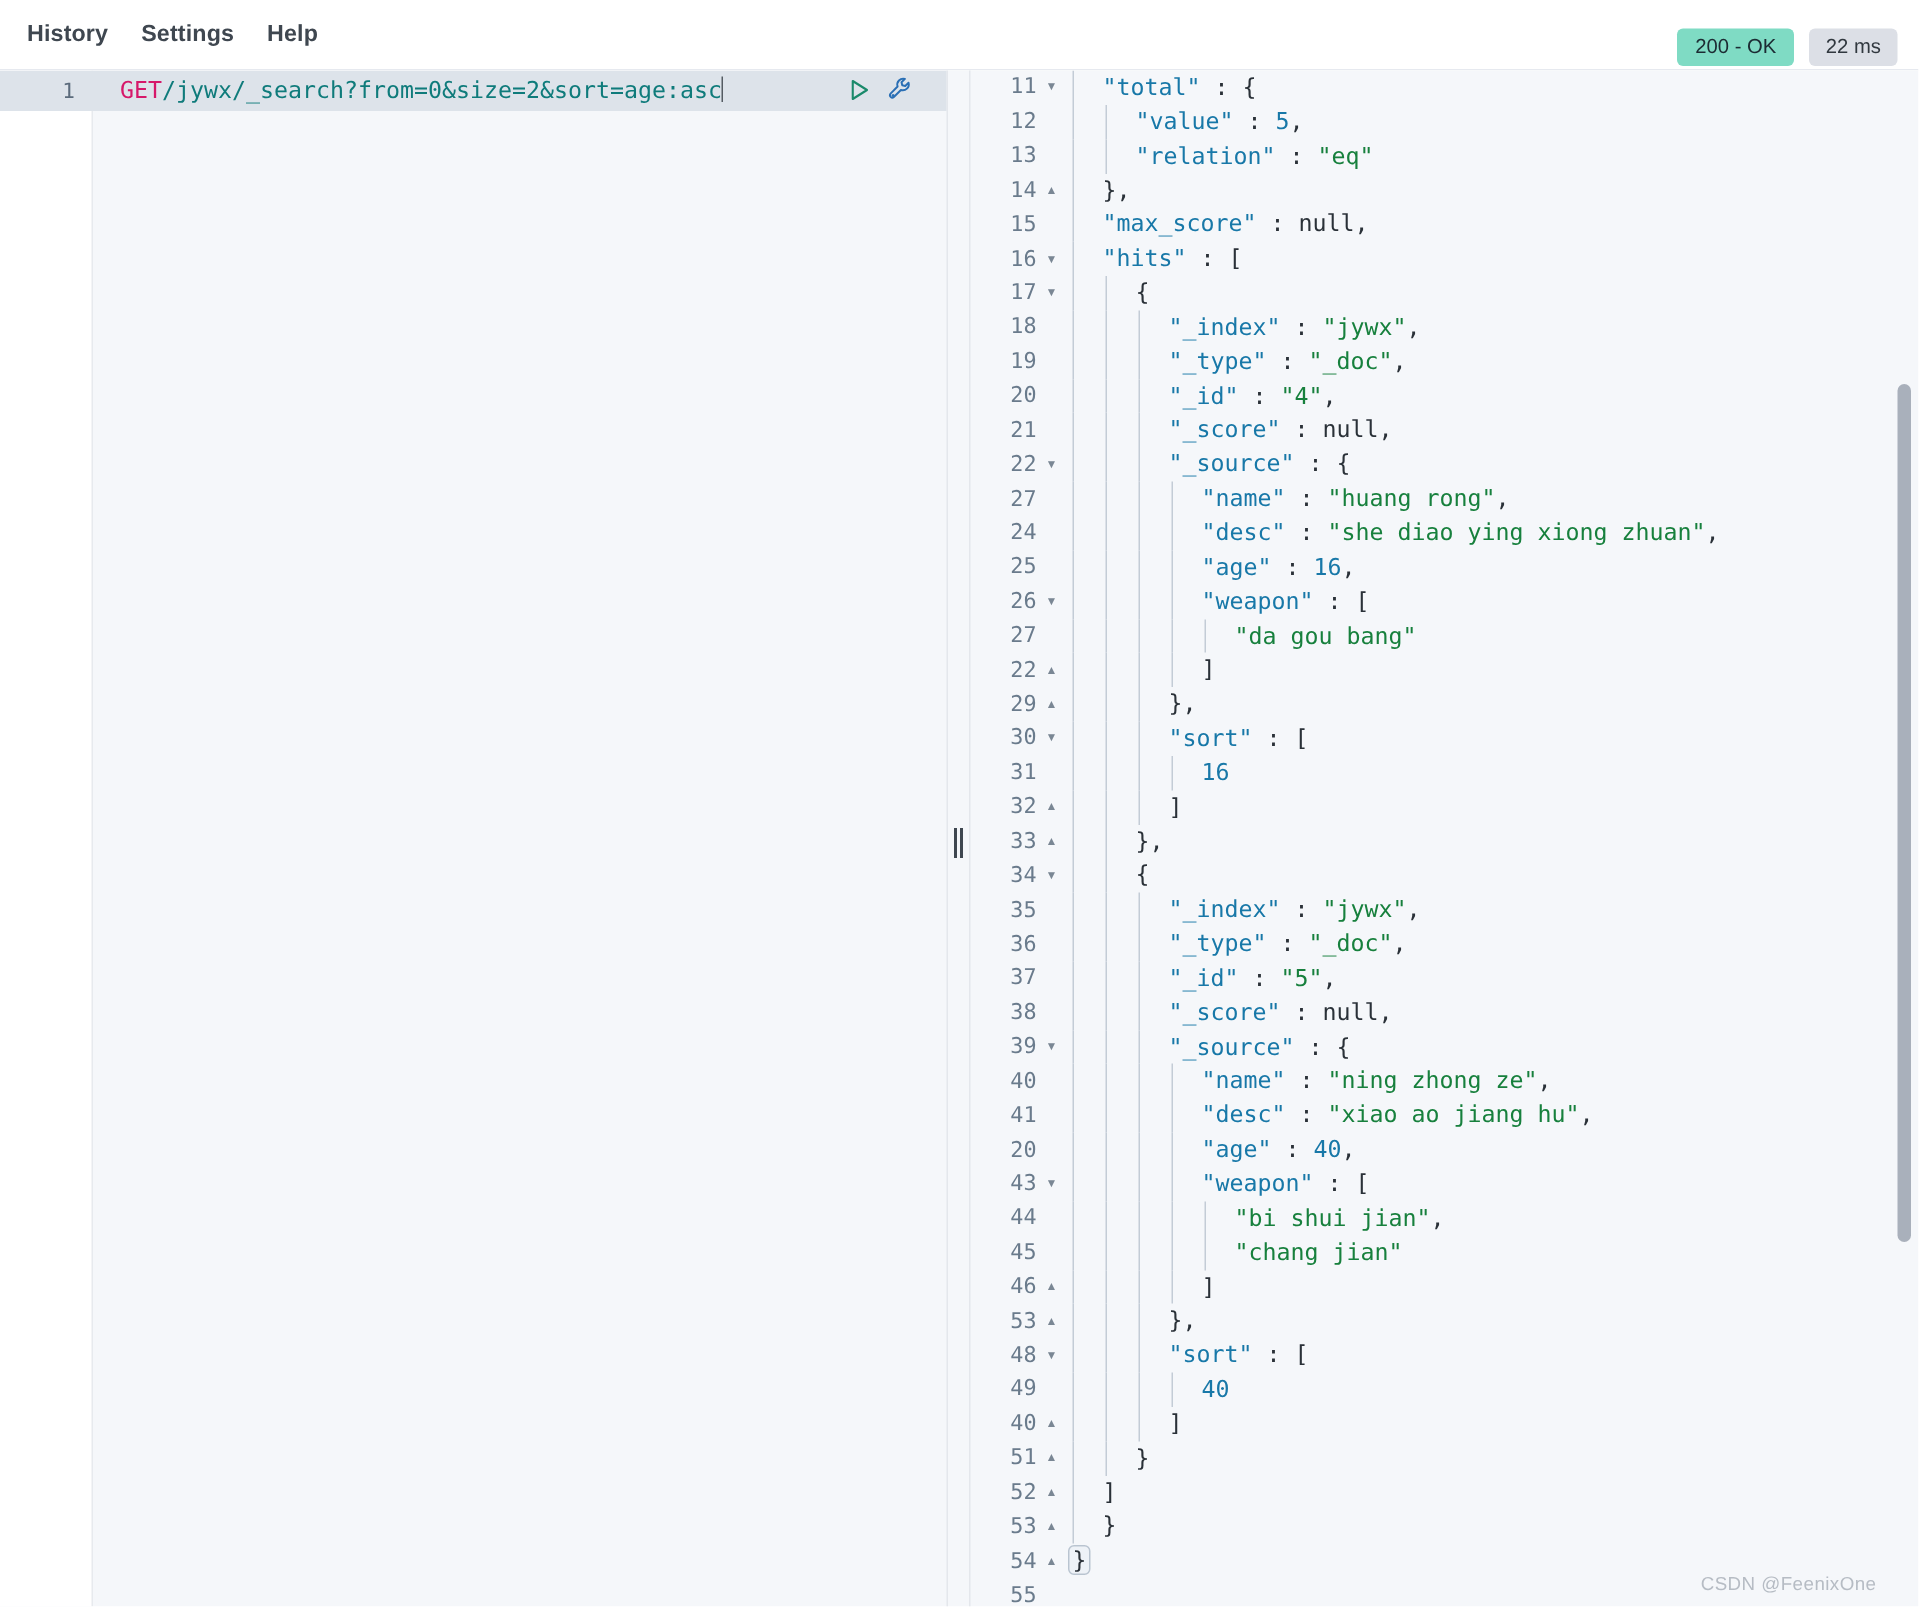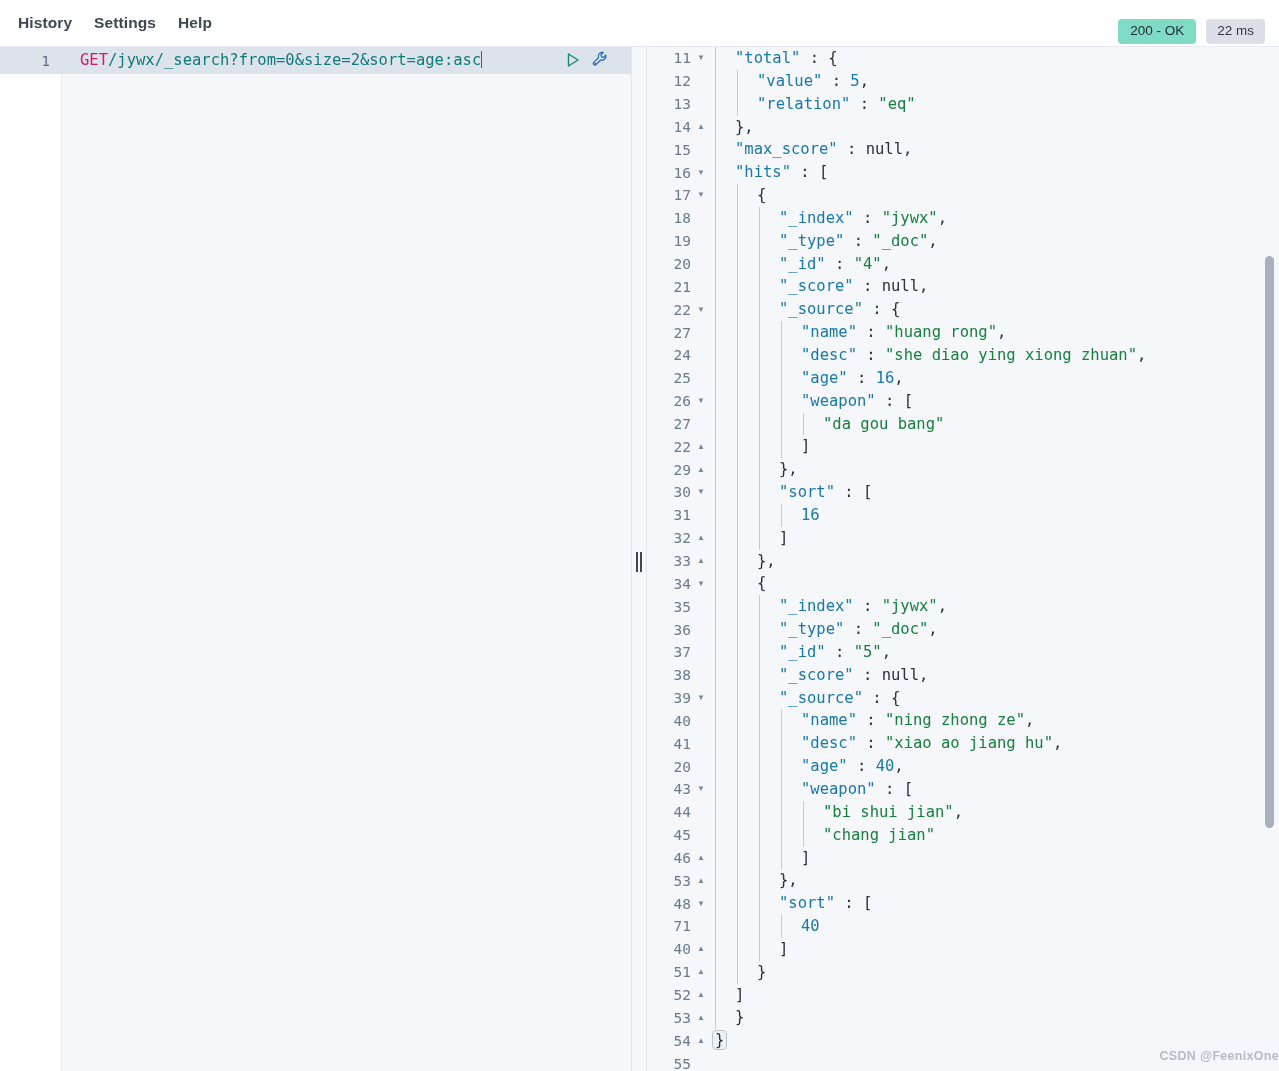--- a/index.html
+++ b/index.html
@@ -205,26 +205,25 @@
   
   .vscroll {
     position: absolute; right: 5px; top: 209px;
     width: 9px; height: 572px;
     background: #a9b0bb;
     border-radius: 5px;
     cursor: pointer;
   }
 
   .watermark {
-    position: absolute; right: 0; bottom: 8px;
+    position: absolute; right: 28px; bottom: 8px;
     font-size: 12.5px;
     color: #b6bcc4;
     letter-spacing: .3px;
     user-select: none;
-    font-weight: bold;
   }
 </style>
 </head>
 <body>
 
 <div id="app">
 
   <div class="topbar">
     <div class="menu" id="menu-root">
         <div class="menu-item">History</div>
@@ -647,21 +646,21 @@
             <div class="ln">48</div>
             <div class="fold">▼</div>
             <div class="guides">
               <i style="left: 6px;"></i>
               <i style="left: 28px;"></i>
               <i style="left: 50px;"></i>
             </div>
             <div class="code" style="margin-left: 70px;"><span class="k">"sort"</span><span class="p"> : </span><span class="p">[</span></div>
           </div>
           <div class="resp-row">
-            <div class="ln">71</div>
+            <div class="ln">49</div>
             <div class="fold blank"></div>
             <div class="guides">
               <i style="left: 6px;"></i>
               <i style="left: 28px;"></i>
               <i style="left: 50px;"></i>
               <i style="left: 72px;"></i>
             </div>
             <div class="code" style="margin-left: 92px;"><span class="n">40</span></div>
           </div>
           <div class="resp-row">

